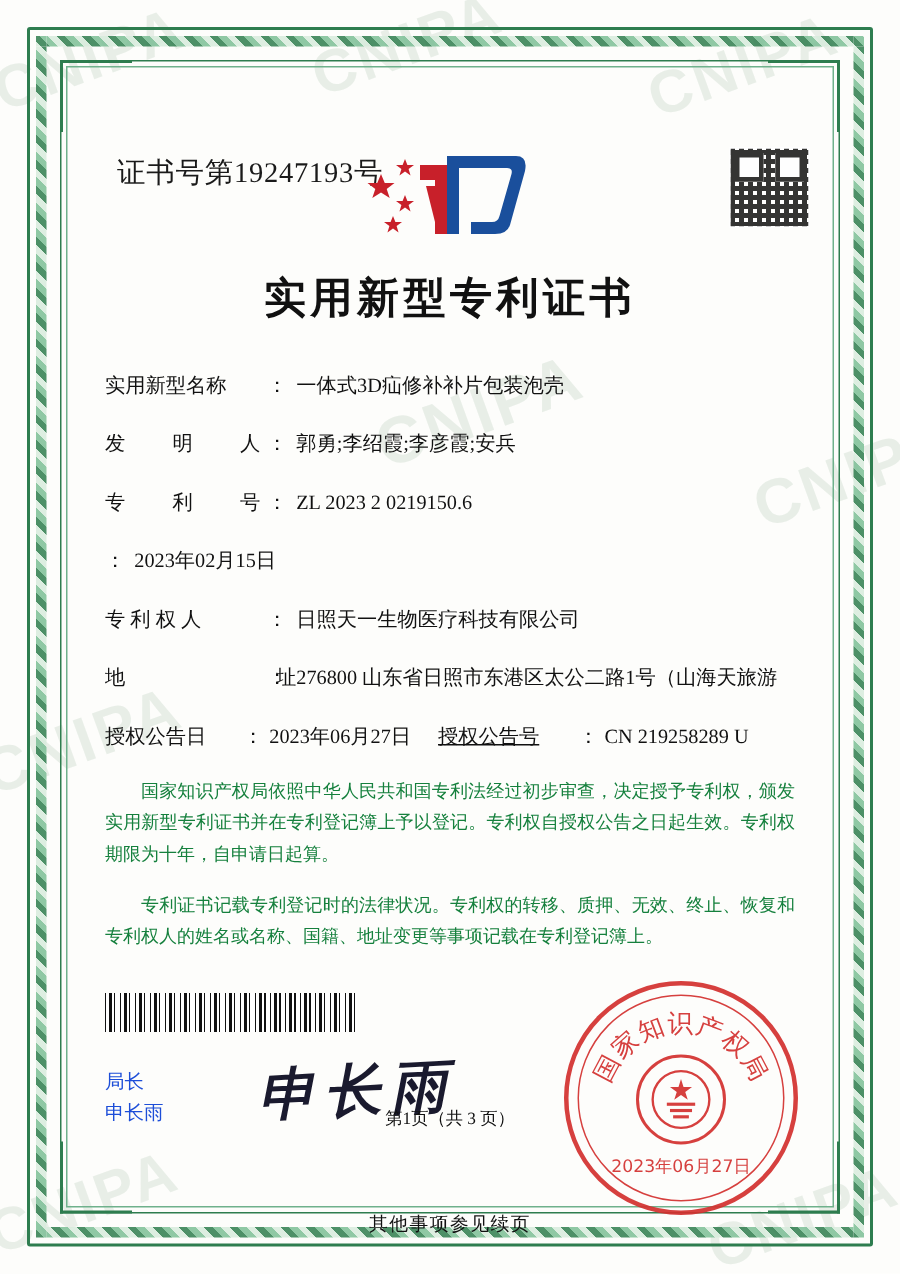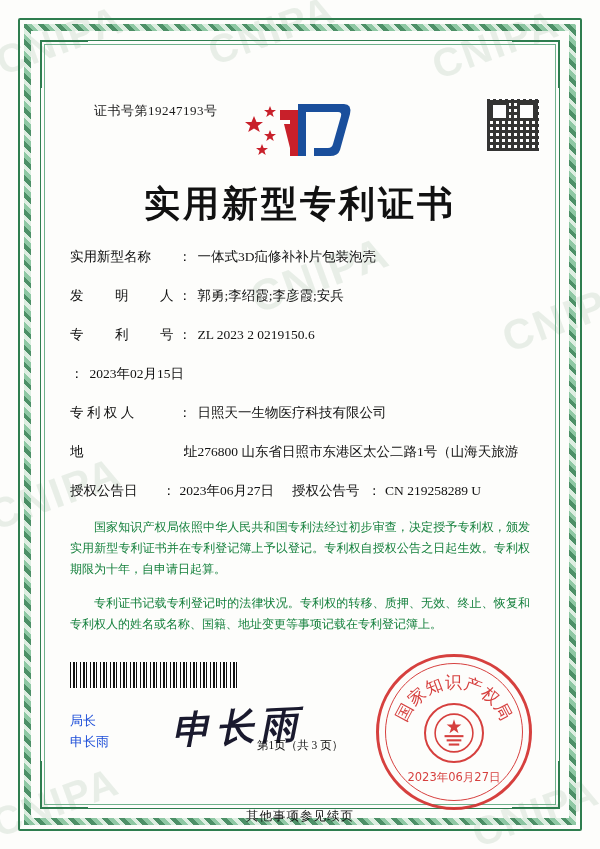--- a/index.html
+++ b/index.html
@@ -80,36 +80,35 @@
     content:"";position:absolute;left:3px;top:3px;width:13px;height:13px;
     border:3px solid #111;background:#fff;
   }
   .qr::before{
     content:"";position:absolute;right:3px;top:3px;width:13px;height:13px;
     border:3px solid #111;background:#fff;
   }
 
   .cert-no{
     position:absolute;left:18px;top:40px;
-    font-size:13px;color:#1a1a1a;
+    font-size:19px;color:#1a1a1a;
     letter-spacing:.5px;
-    margin-left:16px;
   }
 
   
   .logo{
     position:absolute;left:50%;top:32px;transform:translateX(-50%);
     width:120px;height:70px;
   }
   .logo svg{display:block;}
 
   .title{
     position:absolute;left:0;right:0;top:118px;
     text-align:center;
-    font-size:36px;
+    font-size:28px;
     font-weight:bold;
     letter-spacing:3px;
     color:#111;
     font-family:Liberation Sans, sans-serif;
   }
 
   .fields{
     position:absolute;left:10px;right:10px;top:180px;
     font-size:13.5px;color:#111;
     line-height:30px;
@@ -120,21 +119,21 @@
     letter-spacing:0px;
     white-space:nowrap;
   }
   .lbl.sp{letter-spacing:9px;}
   .lbl.sp2{letter-spacing:15px;}
   .val{flex:1;}
   .val .sub{display:block;margin-left:0;}
   .col2{display:flex;align-items:flex-start;}
   .col2 .c1{width:210px;flex:0 0 210px;display:flex;}
   .col2 .c2{display:flex;}
-  .col2 .c2 .lbl{width:auto;flex:0 0 auto;margin-right:8px;}
+  .col2 .c2 .lbl{width:auto;flex:0 0 auto;margin-right:26px;text-decoration:underline;}
 
   .para{
     position:absolute;left:10px;right:10px;top:455px;
     font-size:12px;line-height:21px;color:#15803d;
     text-align:justify;
   }
   .para p{margin:0 0 13px 0;text-indent:24px;}
 
   .barcode{
     position:absolute;left:10px;top:600px;

